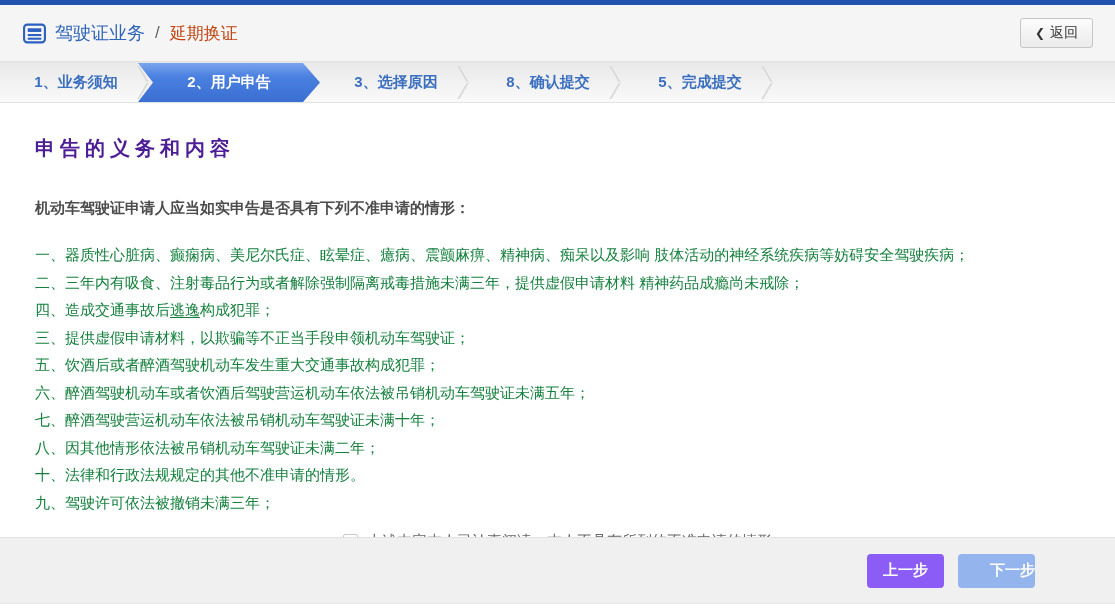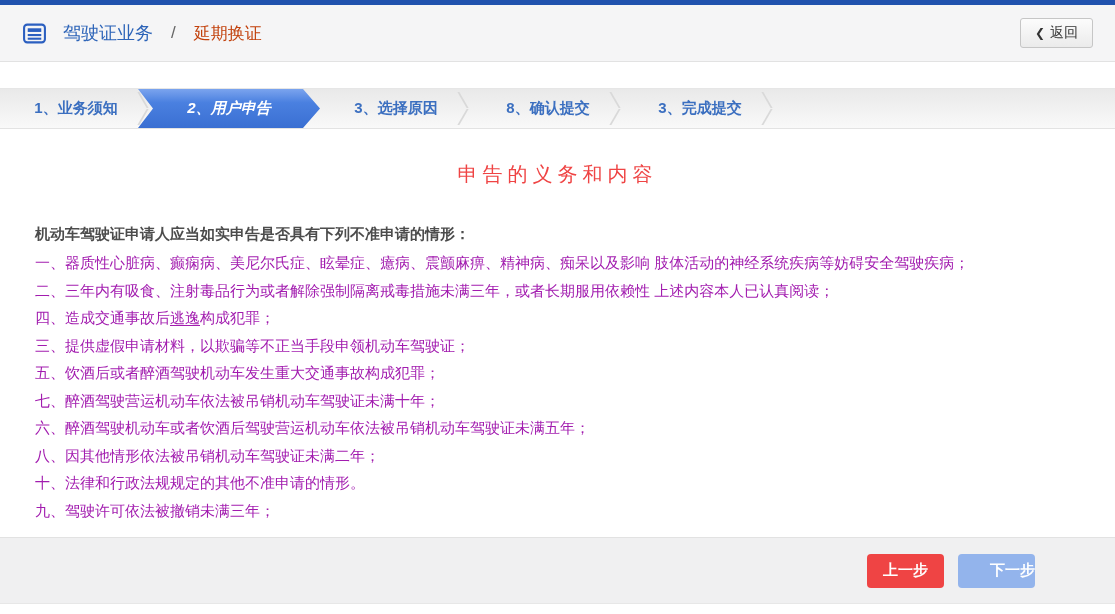--- a/index.html
+++ b/index.html
@@ -6,67 +6,66 @@
   html, body { width: 1115px; height: 614px; background: #ffffff; overflow: hidden; }
   body { font-family: "Liberation Sans", "DejaVu Sans", sans-serif; }
 
   .topbar { height: 5px; background: #2052ae; }
 
   .header {
     height: 57px; background: #f5f5f6; border-bottom: 1px solid #e2e2e2;
     display: flex; align-items: center; justify-content: space-between;
     padding: 0 22px;
   }
-  .header-left { display: flex; align-items: center; gap: 16px; }
+  .header-left { display: flex; align-items: center; gap: 8px; }
   .hicon { display: inline-flex; color: #2b5fc0; }
   .htitle { font-size: 18px; color: #2d64b8; }
   .hsep { font-size: 17px; color: #666; margin: 0 2px; }
   .hsub { font-size: 17px; color: #c2410c; }
   .back-btn {
     display: inline-flex; align-items: center; gap: 5px;
     height: 30px; padding: 0 14px; cursor: pointer;
     background: linear-gradient(180deg, #fcfcfc, #ebebeb);
     border: 1px solid #c6c6c6; border-radius: 3px;
     font-size: 14px; color: #333; font-family: inherit;
   }
   .back-ic { font-size: 12px; font-weight: bold; color: #333; }
 
   .wizard {
-    margin-top: 26px; height: 41px; width: 1115px;
+    height: 41px; width: 1115px;
     background: linear-gradient(180deg, #e9e9e9, #f9f9f9);
     border-top: 1px solid #e6e6e6; border-bottom: 1px solid #e3e3e3;
     display: flex; align-items: stretch; position: relative;
   }
   .step {
     width: 152px; display: flex; align-items: center; justify-content: center;
     color: #3b6fc0; font-weight: bold; font-size: 15px; position: relative;
   }
   .step:not(.active)::before {
     content: ""; position: absolute; right: 8px; top: 3px; height: 16px; width: 2px;
     background: #d9d9d9; transform: skewX(30deg);
   }
   .step:not(.active)::after {
     content: ""; position: absolute; right: 8px; bottom: 3px; height: 16px; width: 2px;
     background: #d9d9d9; transform: skewX(-30deg);
   }
   .step.active {
     width: 182px; margin-left: -14px; z-index: 2; color: #ffffff;
     background: linear-gradient(180deg, #7ba4ee 0%, #4a80e0 35%, #3a6fd2 100%);
     clip-path: polygon(0 0, calc(100% - 17px) 0, 100% 50%, calc(100% - 17px) 100%, 0 100%, 15px 50%);
-    font-style: italic;
   }
   .wizard-rest { flex: 1; }
 
   .content { padding: 24px 35px 0 35px; }
   .ctitle {
-    text-align: center; font-size: 20px; letter-spacing: 5px;
-    color: #ef4444; font-weight: normal; margin: 8px 0 32px 0;
+    font-size: 20px; letter-spacing: 5px;
+    color: #4c1d95; font-weight: bold; margin: 8px 0 32px 0;
   }
-  .intro { font-size: 15px; font-weight: bold; color: #4c4c4c; line-height: 27px; margin-bottom: 2px; }
-  .clause { font-size: 15px; color: #a21caf; line-height: 27.5px; }
+  .intro { font-size: 15px; font-weight: bold; color: #4c4c4c; line-height: 27px; margin-bottom: 20px; }
+  .clause { font-size: 15px; color: #15803d; line-height: 27.5px; }
   .clause u { text-decoration: underline; text-underline-offset: 2px; }
 
   .agree-row {
     margin-top: 16px; display: flex; align-items: center; justify-content: center;
     gap: 9px; cursor: pointer;
   }
   .cbox {
     width: 15px; height: 15px; border: 1px solid #c9c9c9; border-radius: 2px;
     background: #fff; display: inline-block; flex: 0 0 auto;
   }
@@ -76,21 +75,21 @@
     position: absolute; left: 0; top: 537px; width: 1115px; height: 67px;
     background: #f0f0f1; border-top: 1px solid #e2e2e2; border-bottom: 1px solid #e7e7e7;
     display: flex; align-items: center; justify-content: flex-end;
     gap: 14px; padding-right: 80px;
   }
   .btn {
     width: 77px; height: 34px; border: none; border-radius: 4px;
     font-size: 15px; font-weight: bold; color: #fff; cursor: pointer;
     font-family: inherit;
   }
-  .btn.prev { background: #ef4444; }
+  .btn.prev { background: #8b5cf6; }
   .btn.next { background: #93b4ec; cursor: default; text-align: right; }
 </style>
 </head>
 <body>
 
 <div class="topbar"></div>
 
 <header class="header">
   <div class="header-left">
     <span class="hicon">
@@ -118,49 +117,49 @@
     <div class="step active">
     <span>2、用户申告</span>
   </div>
     <div class="step">
     <span>3、选择原因</span>
   </div>
     <div class="step">
     <span>8、确认提交</span>
   </div>
     <div class="step">
-    <span>3、完成提交</span>
+    <span>5、完成提交</span>
   </div>
     <div class="wizard-rest"></div>
 </nav>
 
 <main class="content">
   <h1 class="ctitle">申告的义务和内容</h1>
   <p class="intro">机动车驾驶证申请人应当如实申告是否具有下列不准申请的情形：</p>
   <div class="clauses">
       <div class="clause">
     <span>一、器质性心脏病、癫痫病、美尼尔氏症、眩晕症、癔病、震颤麻痹、精神病、痴呆以及影响 肢体活动的神经系统疾病等妨碍安全驾驶疾病；</span>
   </div>
       <div class="clause">
-    <span>二、三年内有吸食、注射毒品行为或者解除强制隔离戒毒措施未满三年，或者长期服用依赖性 上述内容本人已认真阅读；</span>
+    <span>二、三年内有吸食、注射毒品行为或者解除强制隔离戒毒措施未满三年，提供虚假申请材料 精神药品成瘾尚未戒除；</span>
   </div>
       <div class="clause">
     <span>四、造成交通事故后<u>逃逸</u>构成犯罪；</span>
   </div>
       <div class="clause">
     <span>三、提供虚假申请材料，以欺骗等不正当手段申领机动车驾驶证；</span>
   </div>
       <div class="clause">
     <span>五、饮酒后或者醉酒驾驶机动车发生重大交通事故构成犯罪；</span>
   </div>
       <div class="clause">
-    <span>七、醉酒驾驶营运机动车依法被吊销机动车驾驶证未满十年；</span>
+    <span>六、醉酒驾驶机动车或者饮酒后驾驶营运机动车依法被吊销机动车驾驶证未满五年；</span>
   </div>
       <div class="clause">
-    <span>六、醉酒驾驶机动车或者饮酒后驾驶营运机动车依法被吊销机动车驾驶证未满五年；</span>
+    <span>七、醉酒驾驶营运机动车依法被吊销机动车驾驶证未满十年；</span>
   </div>
       <div class="clause">
     <span>八、因其他情形依法被吊销机动车驾驶证未满二年；</span>
   </div>
       <div class="clause">
     <span>十、法律和行政法规规定的其他不准申请的情形。</span>
   </div>
       <div class="clause">
     <span>九、驾驶许可依法被撤销未满三年；</span>
   </div>

